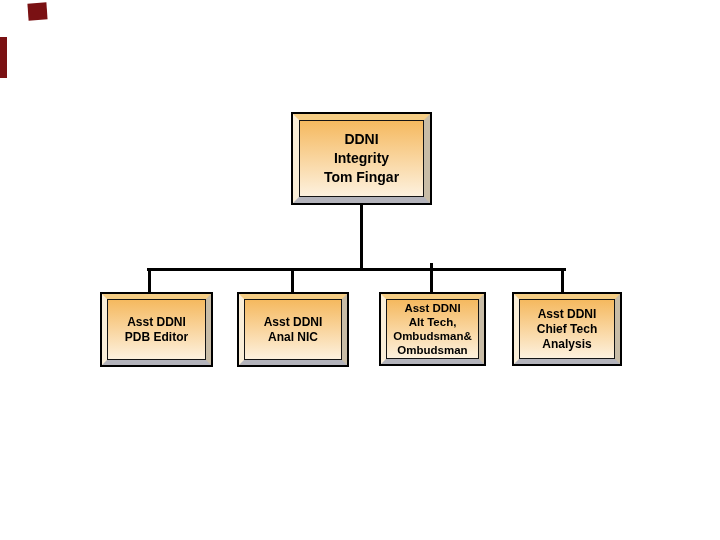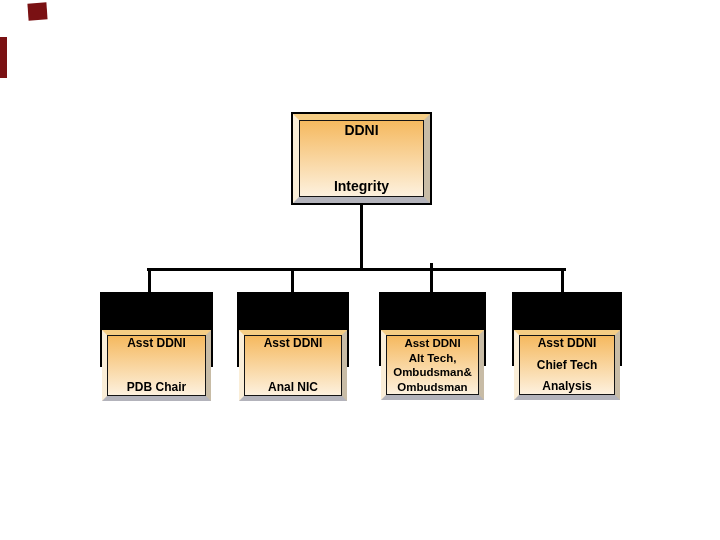--- a/index.html
+++ b/index.html
@@ -44,28 +44,28 @@
   }
   .bevel {
     width: 100%; height: 100%;
     border-style: solid;
     border-width: 6px;
     border-top-color:    var(--bevel-top, #f5cd84);
     border-left-color:   var(--bevel-left, #faeed8);
     border-right-color:  var(--bevel-right, #c8bca6);
     border-bottom-color: var(--bevel-bottom, #b3b3bb);
   }
-  .child .bevel { border-width: 5px; margin-top: 36px; }
+  .child .bevel { border-width: 5px; }
   .face {
     width: 100%; height: 100%;
     border: 1px solid #141414;
     background: linear-gradient(to bottom, var(--fill-top, #f5b95f), var(--fill-bottom, #fdf1de));
     display: flex;
     flex-direction: column;
-    justify-content: space-between;
+    justify-content: center;
     text-align: center;
     font-weight: bold;
     color: var(--text, #000000);
   }
   .root-node { left: 291px; top: 112px; width: 141px; height: 93px; }
   .root-node .face { font-size: 14px; line-height: 19px; }
   .child .face { font-size: 12px; line-height: 15px; }
   .c1 { left: 100px; top: 292px; width: 113px; height: 75px; }
   .c2 { left: 237px; top: 292px; width: 112px; height: 75px; }
   .c3 { left: 379px; top: 292px; width: 107px; height: 74px; }
@@ -85,29 +85,30 @@
   <div class="line d1"></div>
   <div class="line d2"></div>
   <div class="line d3"></div>
   <div class="line d4"></div>
 
   <div class="node root-node">
     <div class="bevel">
       <div class="face">
         <div>DDNI</div>
         <div>Integrity</div>
+        <div>Tom Fingar</div>
       </div>
     </div>
   </div>
 
   <div class="node child c1">
     <div class="bevel">
       <div class="face">
         <div>Asst DDNI</div>
-        <div>PDB Chair</div>
+        <div>PDB Editor</div>
       </div>
     </div>
   </div>
 
   <div class="node child c2">
     <div class="bevel">
       <div class="face">
         <div>Asst DDNI</div>
         <div>Anal NIC</div>
       </div>

